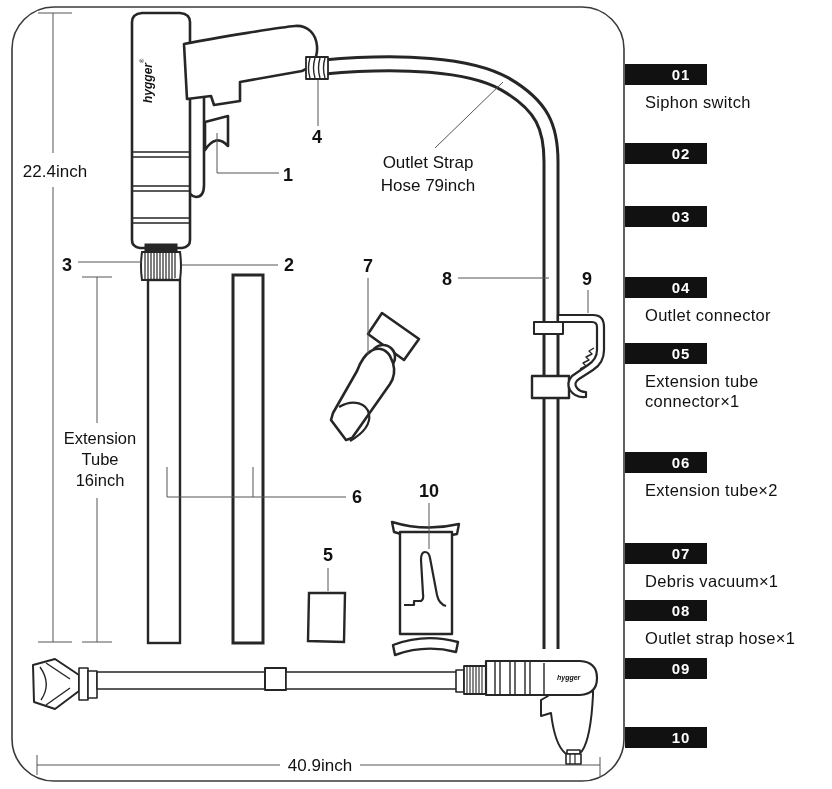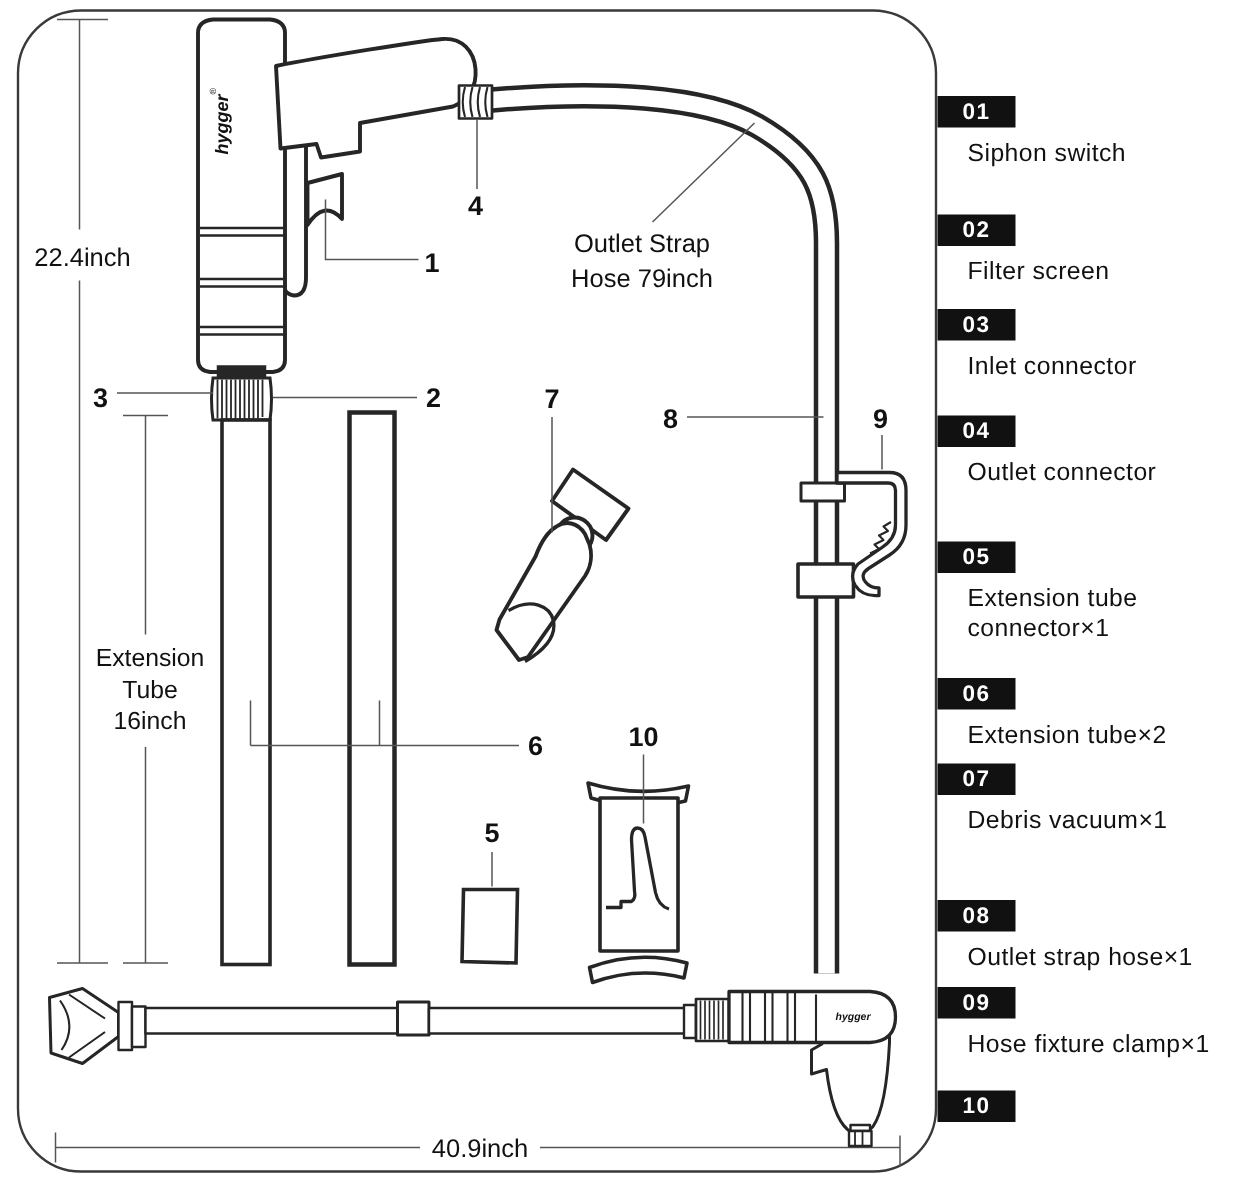--- a/index.html
+++ b/index.html
@@ -3,21 +3,21 @@
 <meta charset="utf-8">
 <style>
   html,body{margin:0;padding:0;background:#ffffff;}
   body{width:832px;height:789px;position:relative;overflow:hidden;
        font-family:"Liberation Sans", sans-serif;color:#111;}
   #diagram-svg{position:absolute;left:0;top:0;}
   
   .legend-item{position:absolute;left:625px;}
   .legend-badge{width:52px;height:21px;background:#111;color:#fff;
     font-weight:bold;font-size:15px;letter-spacing:1px;
-    display:flex;align-items:center;justify-content:center;}
+    display:flex;align-items:center;justify-content:center;padding-left:30px;}
   .legend-label{margin-top:7px;margin-left:20px;width:185px;
     font-size:16.5px;line-height:20px;letter-spacing:.3px;color:#111;}
   
   text{font-family:"Liberation Sans", sans-serif;fill:#111;}
   .callout{font-size:18px;font-weight:bold;}
   .dim{font-size:17px;}
   .dim-small{font-size:16.5px;}
   .brand-v{font-size:12px;font-weight:bold;font-style:italic;}
   .brand-h{font-size:7px;font-weight:bold;font-style:italic;}
 </style>
@@ -175,46 +175,43 @@
   </g>
 </svg>
 
 <div>
   <div class="legend-item" style="top:64px">
     <div class="legend-badge">01</div>
     <div class="legend-label">Siphon switch</div>
   </div>
   <div class="legend-item" style="top:143px">
     <div class="legend-badge">02</div>
-    <div class="legend-label">Filter screen</div>
   </div>
   <div class="legend-item" style="top:206px">
     <div class="legend-badge">03</div>
-    <div class="legend-label">Inlet connector</div>
   </div>
   <div class="legend-item" style="top:277px">
     <div class="legend-badge">04</div>
     <div class="legend-label">Outlet connector</div>
   </div>
-  <div class="legend-item" style="top:361px">
+  <div class="legend-item" style="top:343px">
     <div class="legend-badge">05</div>
     <div class="legend-label">Extension tube connector×1</div>
   </div>
   <div class="legend-item" style="top:452px">
     <div class="legend-badge">06</div>
     <div class="legend-label">Extension tube×2</div>
   </div>
-  <div class="legend-item" style="top:509px">
+  <div class="legend-item" style="top:543px">
     <div class="legend-badge">07</div>
     <div class="legend-label">Debris vacuum×1</div>
   </div>
   <div class="legend-item" style="top:600px">
     <div class="legend-badge">08</div>
     <div class="legend-label">Outlet strap hose×1</div>
   </div>
   <div class="legend-item" style="top:658px">
     <div class="legend-badge">09</div>
-    <div class="legend-label">Hose fixture clamp×1</div>
   </div>
   <div class="legend-item" style="top:727px">
     <div class="legend-badge">10</div>
   </div>
 </div>
 
 </body></html>

